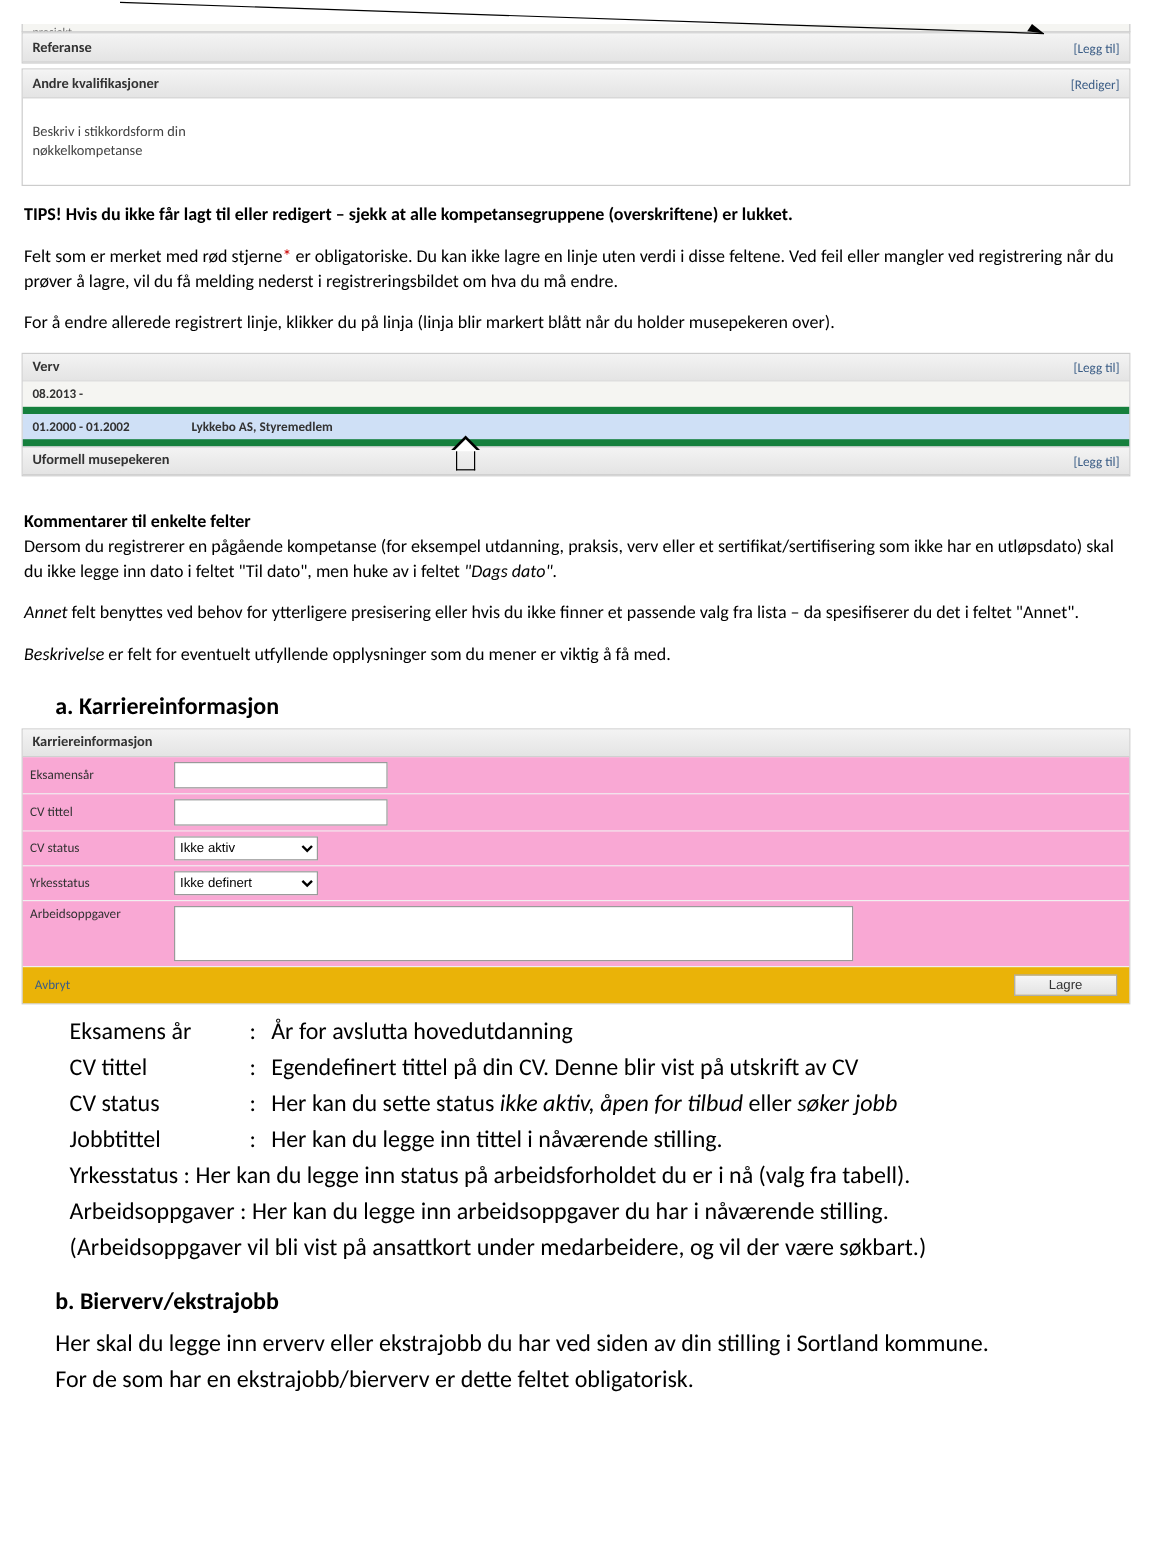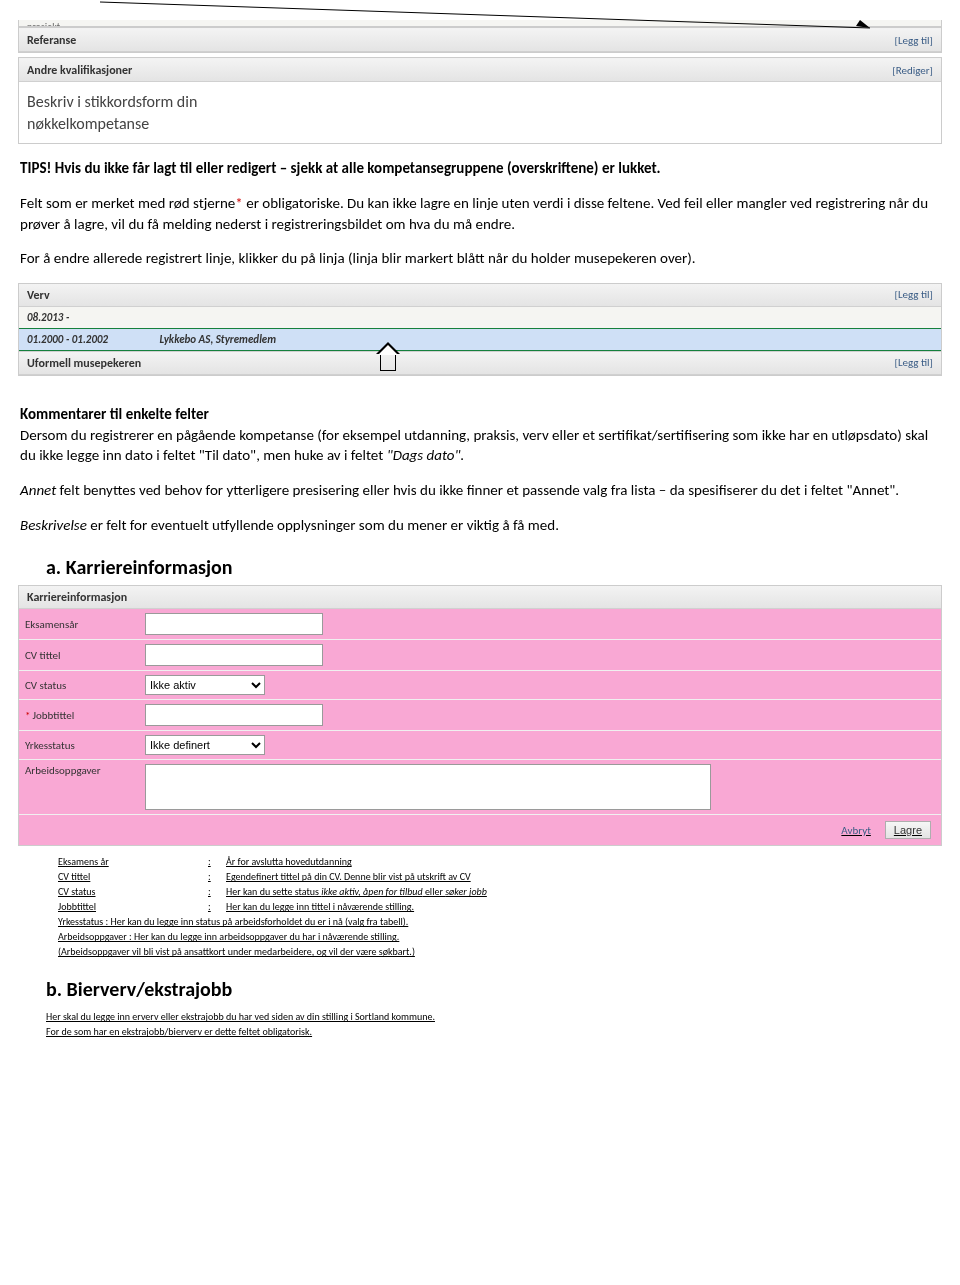--- a/index.html
+++ b/index.html
@@ -1,48 +1,48 @@
 <!DOCTYPE html>
 <html><head>
 <meta charset="utf-8">
 <style>
   html,body{margin:0;padding:0;background:#fff;font-family:Calibri,Arial,sans-serif;color:#000;}
   .page{width:960px;margin:0 auto;position:relative;}
   .panel{border:1px solid #ccc;background:#fff;margin:0 18px 4px 18px;}
   .sec-hdr{display:flex;align-items:center;justify-content:space-between;background:linear-gradient(#f3f3f3,#e4e4e4);border-bottom:1px solid #d0d0d0;border-top:1px solid #f2f2f2;padding:4px 8px;font-size:12px;font-weight:bold;color:#333;}
   .sec-hdr .act{font-weight:normal;font-size:11px;color:#3b5d86;}
-  .sec-body{padding:9px 8px;font-size:16px;color:#444;line-height:1.35;}
+  .sec-body{padding:20px 8px;font-size:12px;color:#444;line-height:1.35;}
   .prose{margin:14px 20px;font-size:15px;line-height:1.38;}
   .prose b{font-weight:bold;}
   .red{color:#c00;}
   .italic{font-style:italic;}
   .row-list .rhd{display:flex;align-items:center;justify-content:space-between;background:linear-gradient(#f3f3f3,#e4e4e4);border-bottom:1px solid #d0d0d0;padding:4px 8px;font-size:12px;font-weight:bold;color:#333;}
   .row-list .rhd .act{font-weight:normal;font-size:11px;color:#3b5d86;}
-  .row-list .r{padding:4px 8px;font-size:11px;color:#333;background:#f5f5f2;border-bottom:1px solid #15803d;font-weight:bold;font-style:italic;}
+  .row-list .r{padding:4px 8px;font-size:11px;color:#333;background:#f5f5f2;border-bottom:6px solid #15803d;font-weight:bold;}
   .row-list .r.sel{background:#cfe0f6;}
   .row-list .r .cell{display:inline-block;}
   .row-list .r .date{min-width:130px;}
   .arrow-up{position:relative;display:inline-block;width:14px;height:18px;border:1.5px solid #000;border-top:none;margin-left:10px;}
   .arrow-up:before{content:"";position:absolute;left:-5px;top:-10px;border-left:12px solid transparent;border-right:12px solid transparent;border-bottom:12px solid #000;}
   .arrow-up:after{content:"";position:absolute;left:-3px;top:-7px;border-left:10px solid transparent;border-right:10px solid transparent;border-bottom:10px solid #fff;}
   .up-wrap{position:absolute;left:370px;margin-top:-28px;}
   .sub-h{font-weight:bold;margin:20px 20px 0 46px;font-size:20px;}
   
   .form-wrap{border:1px solid #ccc;margin:6px 18px 0 18px;background:#fff;}
   .form-wrap .fhd{background:linear-gradient(#f3f3f3,#e4e4e4);border-bottom:1px solid #d0d0d0;padding:4px 8px;font-size:12px;font-weight:bold;color:#333;}
   .frow{display:flex;align-items:center;font-size:11px;color:#333;border-bottom:1px solid #f0f0f0;padding:4px 6px;background:#f9a8d4;}
   .frow .flbl{width:120px;}
   .frow input[type=text]{width:170px;border:1px solid #9a9a9a;height:18px;font-size:11px;padding:1px 3px;background:#fff;}
   .frow select{width:120px;border:1px solid #9a9a9a;height:20px;font-size:11px;background:#fff;}
   .frow textarea{width:560px;height:40px;border:1px solid #9a9a9a;font-size:11px;resize:none;}
   .star{color:#c00;margin-right:2px;}
-  .btnbar{display:flex;justify-content:flex-end;align-items:center;padding:6px 10px;font-size:11px;background:#f9a8d4;text-decoration:underline;}
+  .btnbar{display:flex;justify-content:space-between;align-items:center;padding:6px 10px;font-size:11px;background:#eab308;}
   .btnbar a{color:#3b5d86;text-decoration:none;margin-right:14px;}
-  .btnbar button{background:linear-gradient(#f6f6f6,#e3e3e3);border:1px solid #aeaeae;padding:2px 8px;font-size:11px;color:#333;cursor:pointer;}
-  .defs{margin:8px 20px 0 58px;font-size:10px;line-height:1.5;text-decoration:underline;}
+  .btnbar button{background:linear-gradient(#f6f6f6,#e3e3e3);border:1px solid #aeaeae;padding:2px 28px;font-size:11px;color:#333;cursor:pointer;}
+  .defs{margin:8px 20px 0 58px;font-size:20px;line-height:1.5;}
   .defs .drow{display:flex;}
   .defs .dk{width:150px;}
   .defs .dv-colon{width:18px;}
   .defs .dv{flex:1;}
   .defs .dfull{margin-top:0;}
   .line-annot{position:relative;height:20px;}
   .line-annot svg{position:absolute;left:100px;top:0;}
   .small-cut{height:6px;background:#f5f5f2;margin:0 18px;border-left:1px solid #ccc;border-right:1px solid #ccc;border-bottom:1px solid #ccc;font-size:10px;color:#666;padding:0 8px;overflow:hidden;}
 </style>
 </head>
@@ -125,24 +125,20 @@
     </div>
     <div class="frow">
       <span class="flbl">CV tittel</span>
       <input type="text" style="">
     </div>
     <div class="frow">
       <span class="flbl">CV status</span>
       <select><option>Ikke aktiv</option></select>
     </div>
     <div class="frow">
-      <span class="flbl"><span class="star">*</span><span>Jobbtittel</span></span>
-      <input type="text" style="">
-    </div>
-    <div class="frow">
       <span class="flbl">Yrkesstatus</span>
       <select><option>Ikke definert</option></select>
     </div>
     <div class="frow" style="align-items:flex-start;">
       <span class="flbl">Arbeidsoppgaver</span>
       <textarea style=""></textarea>
     </div>
     <div class="btnbar">
       <a href="#">Avbryt</a>
       <button>Lagre</button>

